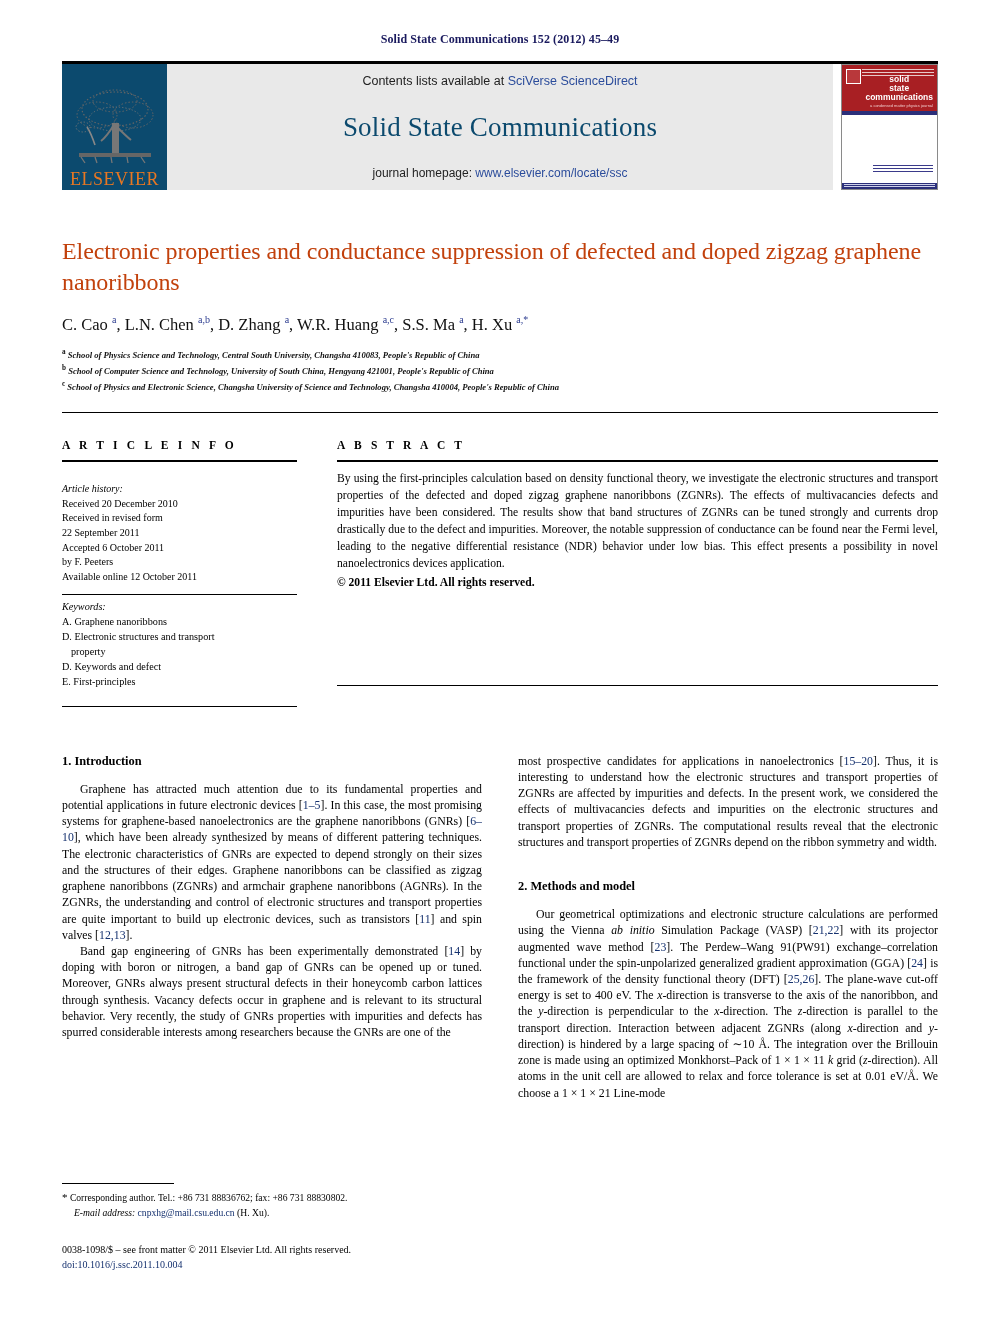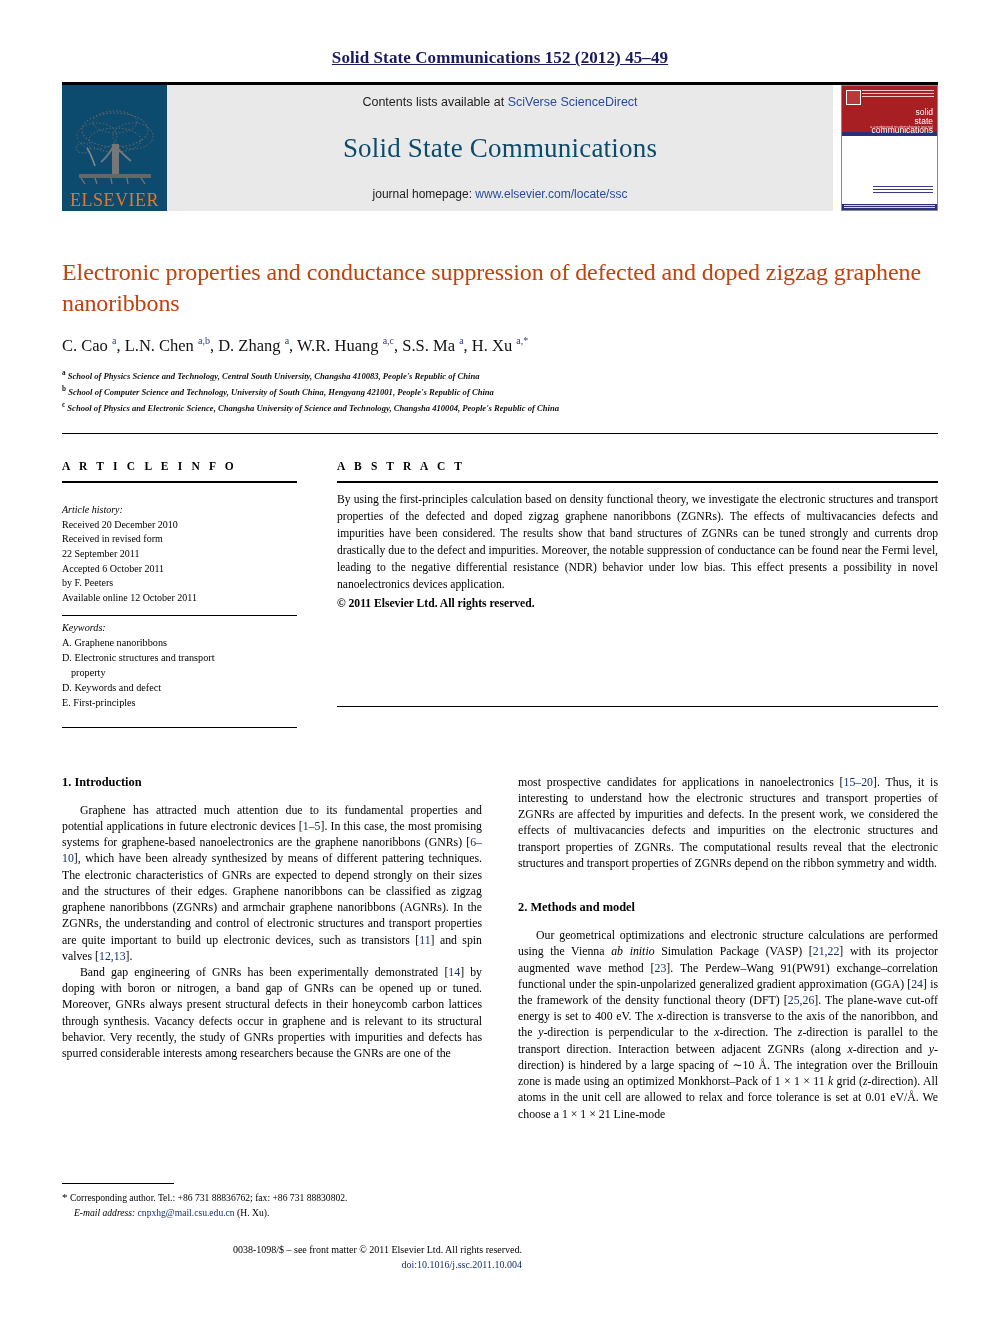--- a/index.html
+++ b/index.html
@@ -19,26 +19,25 @@
     position: absolute;
     left: 62px;
     top: 0;
     width: 876px;
     height: 1323px;
   }
 
   
   .running-head {
     text-align: center;
-    font-size: 17px;
+    font-size: 12px;
     font-weight: bold;
     color: #1a1a5e;
-    padding-top: 48px;
+    padding-top: 32px;
     letter-spacing: 0.1px;
-    text-decoration: underline;
   }
 
   
   .masthead {
     margin-top: 14px;
     border-top: 3px solid #000;
     display: flex;
     align-items: stretch;
     height: 126px;
   }
@@ -110,27 +109,26 @@
     background: #b9383b;
     position: absolute; left: 4px; top: 4px;
   }
   .cover-tinytext {
     position:absolute; left:20px; top:4px; right:3px;
     height: 7px;
     background: repeating-linear-gradient(to bottom,#e8c9c9 0 1px, transparent 1px 3px);
   }
   .cover-words {
     position: absolute; right: 4px; top: 10px;
-    text-align: right;
+    text-align: center;
     font-family: "Liberation Sans", sans-serif;
     font-size: 8.5px;
-    font-weight: normal;
+    font-weight: bold;
     color: #ffffff;
     line-height: 9px;
-    margin-top: 12px;
   }
   .cover-sub {
     position:absolute; right:4px; bottom:3px;
     font-family:"Liberation Sans",sans-serif;
     font-size:4px; color:#f0caca;
   }
   .cover-blue-1 { height: 4px; background: #2b2f7a; }
   .cover-white { background:#fff; height: 68px; position: relative; }
   .cover-footlines {
     position:absolute; right:4px; bottom:10px; width:60px; height:8px;
@@ -244,21 +242,20 @@
   .footnote .em { font-style: italic; }
   .mail-link { color: #14306e; }
 
   .imprint {
     position: absolute;
     left: 0;
     top: 1243px;
     font-size: 10px;
     line-height: 1.45;
     width: 460px;
-    text-align: right;
   }
   .doi { color: #14306e; }
 </style>
 </head>
 <body>
 
 <div class="page">
 
   <div class="running-head">Solid State Communications 152 (2012) 45–49</div>
 

